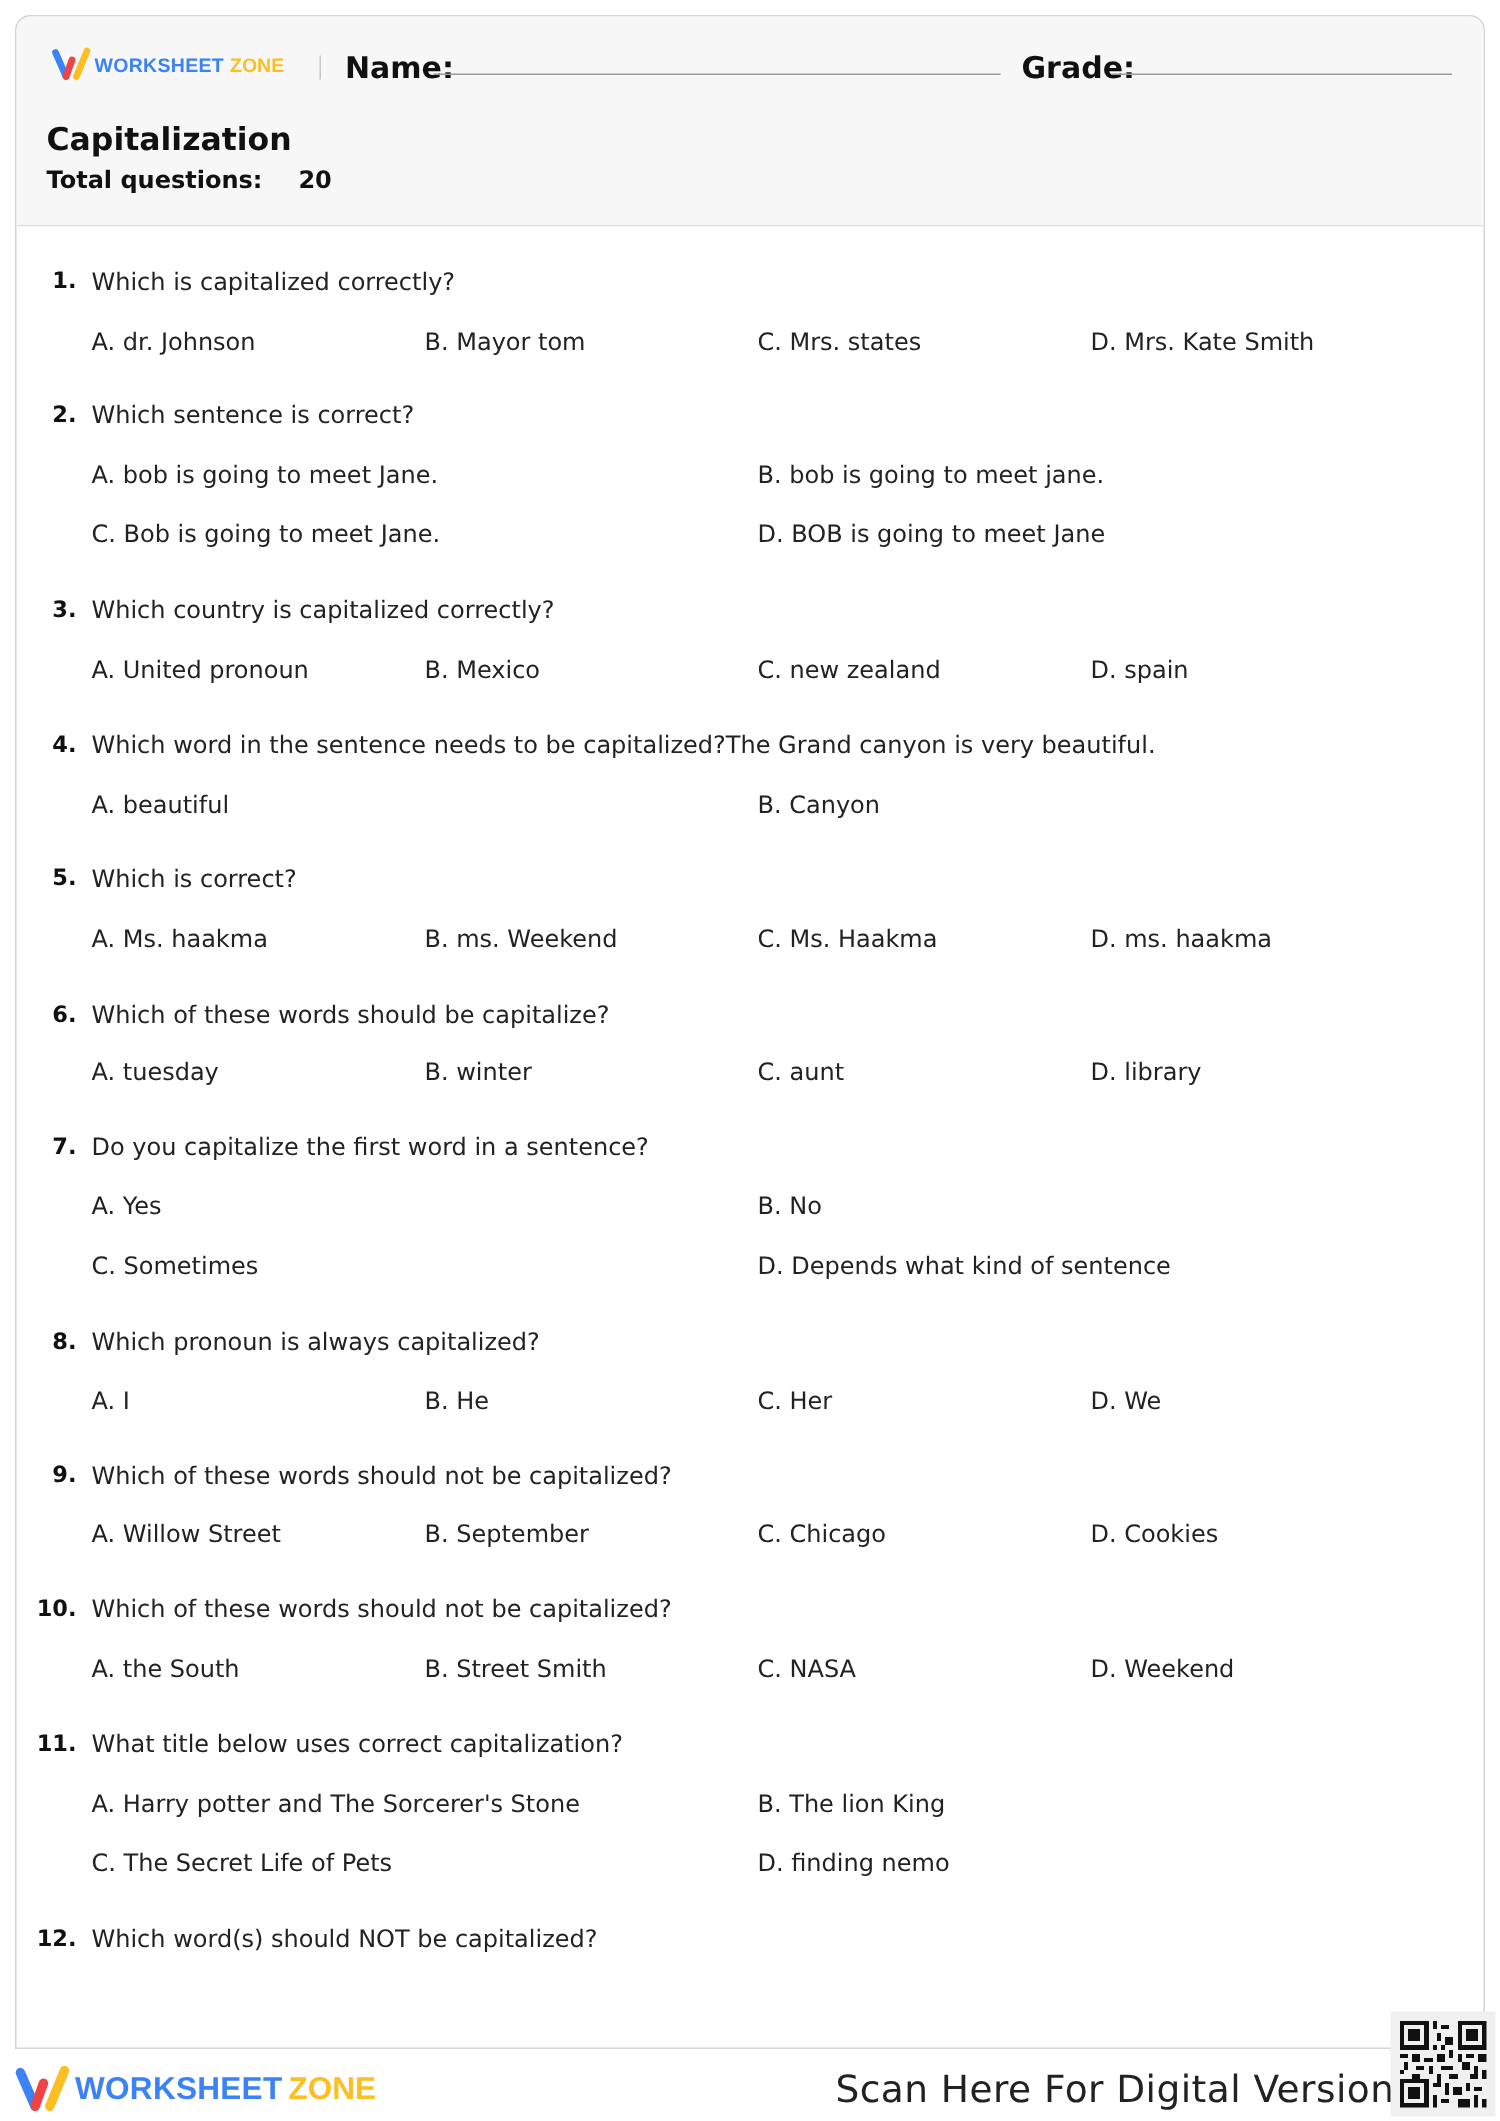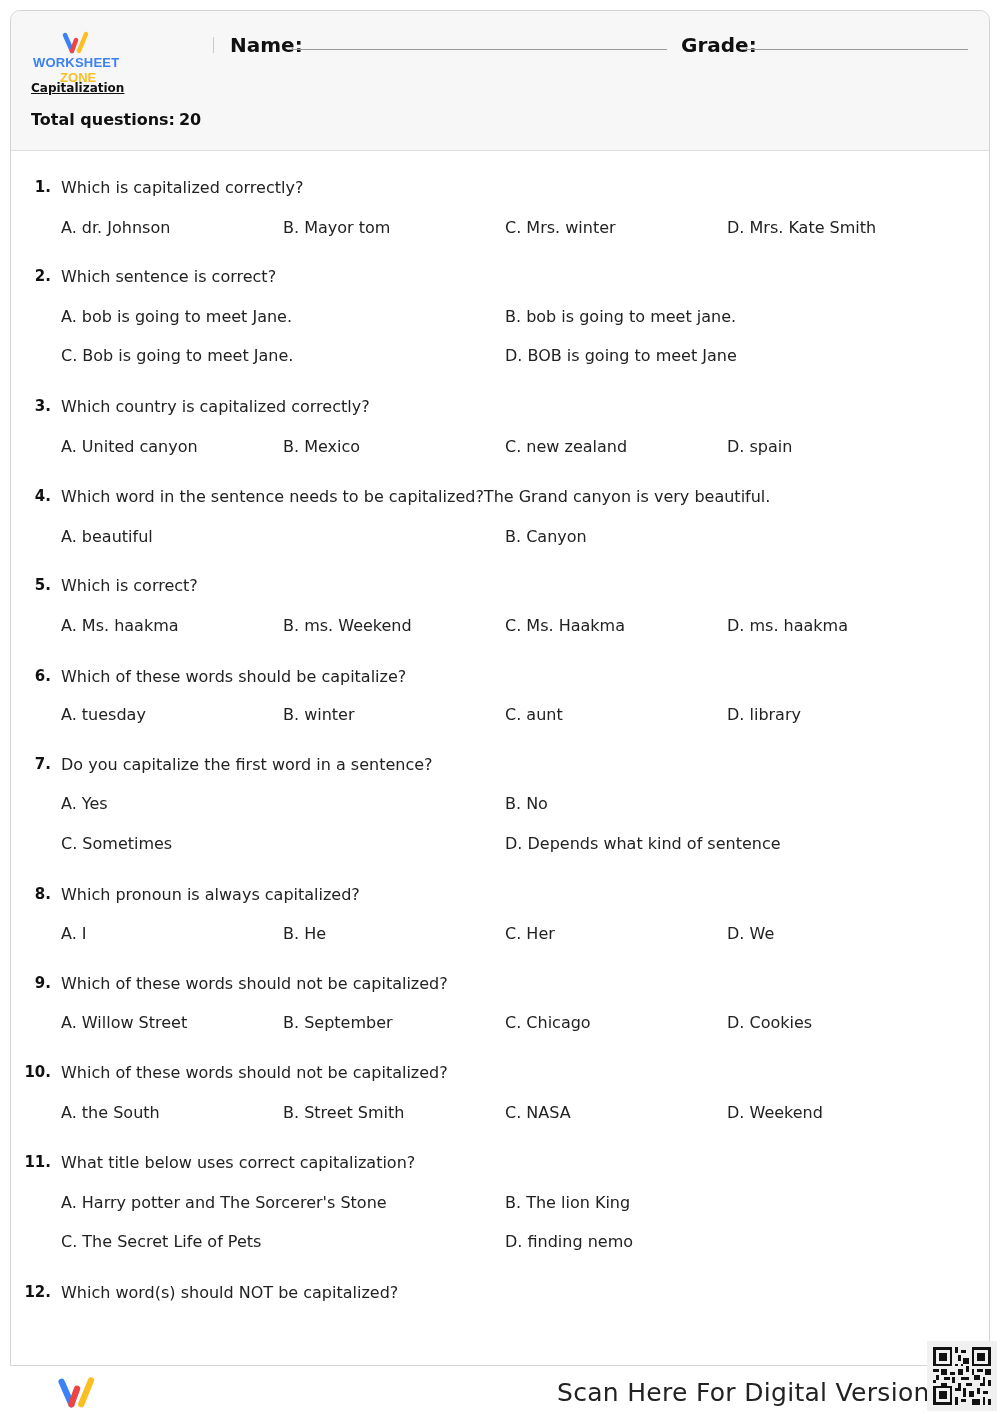--- a/index.html
+++ b/index.html
@@ -7,32 +7,32 @@
   body { position: relative; font-family: "DejaVu Sans", sans-serif; color: #222; }
 
   .sheet {
     position: absolute; left: 10px; top: 10px; width: 980px; height: 1356px;
     border: 1px solid #d4d4d4; border-radius: 10px 10px 0 0; background: #fff;
   }
   .header {
     position: absolute; left: 0; top: 0; width: 978px; height: 140px;
     background: #f7f7f7; border-bottom: 1px solid #dddddd; border-radius: 10px 10px 0 0;
   }
-  .logo { position: absolute; display: flex; align-items: center; flex-direction: column; }
+  .logo { position: absolute; display: flex; align-items: center; }
   .logo .mark { display: block; }
   .logo .w1 { font-family: "Liberation Sans", sans-serif; font-weight: bold; color: #3b82f6; letter-spacing: 0.2px; }
   .logo .w2 { font-family: "Liberation Sans", sans-serif; font-weight: bold; color: #fbbf24; margin-left: 4px; }
   .hlogo { left: 22px; top: 20px; }
   .hlogo .w1, .hlogo .w2 { font-size: 13px; }
   .sep { position: absolute; left: 202px; top: 26px; width: 1px; height: 16px; background: #c8c8c8; }
   .field-label { position: absolute; top: 22px; font-size: 20px; font-weight: bold; color: #111; }
   .field-line { position: absolute; top: 38px; height: 1px; background: #9a9a9a; }
-  .title { position: absolute; left: 20px; top: 70px; font-size: 12px; font-weight: bold; color: #111; text-decoration: underline; }
+  .title { position: absolute; left: 20px; top: 70px; font-size: 21px; font-weight: bold; color: #111; }
   .total { position: absolute; left: 20px; top: 99px; font-size: 16px; font-weight: bold; color: #111; }
-  .total .num { margin-left: 4px; }
+  .total .num { margin-left: 24px; }
 
   .q { position: absolute; left: 0; width: 978px; }
   .qnum { position: absolute; width: 40px; text-align: right; font-size: 15px; font-weight: bold; color: #111; }
   .qtext { position: absolute; left: 50px; font-size: 16px; color: #222; white-space: nowrap; }
   .opt { position: absolute; font-size: 16px; color: #222; white-space: nowrap; }
 
   .footer-logo { left: 8px; top: 1376px; }
   .footer-logo .w1, .footer-logo .w2 { font-size: 21px; }
   .scan { position: absolute; left: 557px; top: 1378px; font-size: 25px; color: #222; font-family: "DejaVu Sans", sans-serif; letter-spacing: 0.3px; }
   .qr { position: absolute; left: 927px; top: 1341px; width: 70px; height: 70px; background: #f0f0f0; padding: 6px; }
@@ -60,37 +60,37 @@
     <div class="total">
       <span>Total questions:</span><span class="num">20</span>
     </div>
   </div>
 
   <div class="q" style="top:167px">
     <span class="qnum" style="top:0">1.</span>
     <span class="qtext" style="top:0">Which is capitalized correctly?</span>
     <span class="opt" style="left:50px;top:40px">A. dr. Johnson</span>
     <span class="opt" style="left:272px;top:40px">B. Mayor tom</span>
-    <span class="opt" style="left:494px;top:40px">C. Mrs. winter</span>
+    <span class="opt" style="left:494px;top:40px">C. Mrs. states</span>
     <span class="opt" style="left:716px;top:40px">D. Mrs. Kate Smith</span>
   </div>
 
   <div class="q" style="top:256px">
     <span class="qnum" style="top:0">2.</span>
     <span class="qtext" style="top:0">Which sentence is correct?</span>
     <span class="opt" style="left:50px;top:40px">A. bob is going to meet Jane.</span>
     <span class="opt" style="left:494px;top:40px">B. bob is going to meet jane.</span>
     <span class="opt" style="left:50px;top:79px">C. Bob is going to meet Jane.</span>
     <span class="opt" style="left:494px;top:79px">D. BOB is going to meet Jane</span>
   </div>
 
   <div class="q" style="top:386px">
     <span class="qnum" style="top:0">3.</span>
     <span class="qtext" style="top:0">Which country is capitalized correctly?</span>
-    <span class="opt" style="left:50px;top:40px">A. United canyon</span>
+    <span class="opt" style="left:50px;top:40px">A. United pronoun</span>
     <span class="opt" style="left:272px;top:40px">B. Mexico</span>
     <span class="opt" style="left:494px;top:40px">C. new zealand</span>
     <span class="opt" style="left:716px;top:40px">D. spain</span>
   </div>
 
   <div class="q" style="top:476px">
     <span class="qnum" style="top:0">4.</span>
     <span class="qtext" style="top:0">Which word in the sentence needs to be capitalized?The Grand canyon is very beautiful.</span>
     <span class="opt" style="left:50px;top:40px">A. beautiful</span>
     <span class="opt" style="left:494px;top:40px">B. Canyon</span>

